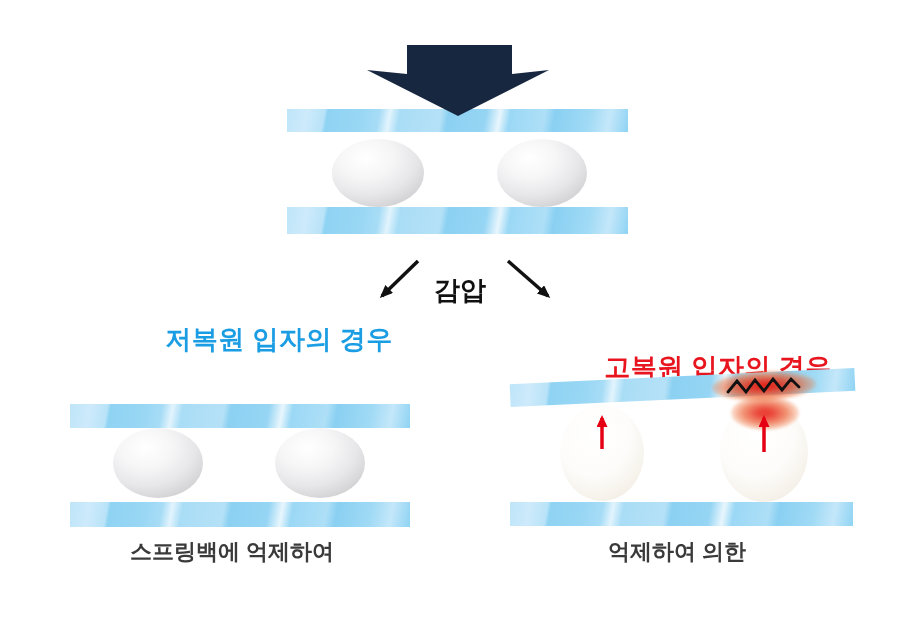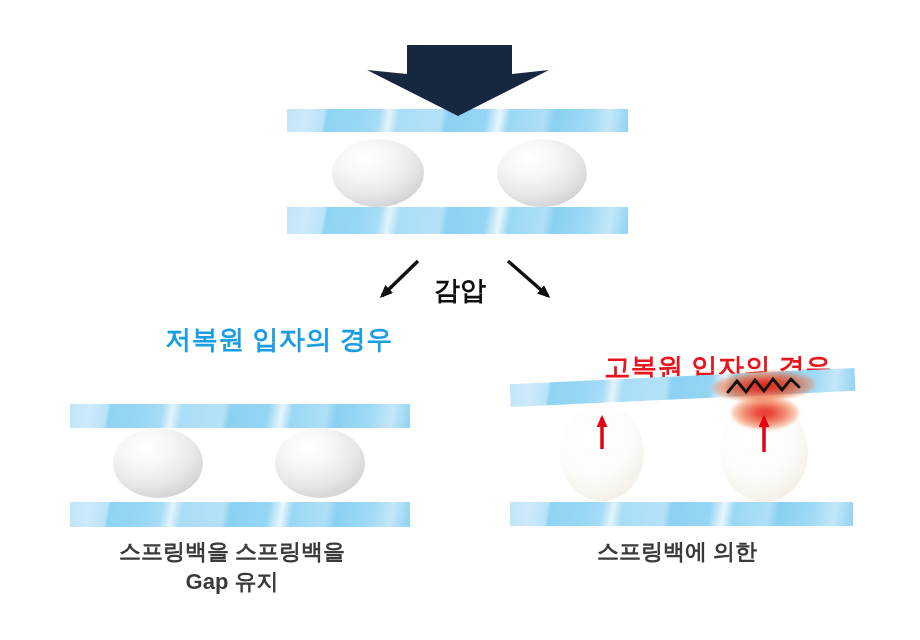--- a/index.html
+++ b/index.html
@@ -59,35 +59,34 @@
   <div class="label pressure-label" style="left:407px;top:50px;width:105px;">압력</div>
 
   <div class="label case-title title-blue" style="left:123px;top:322px;width:312px;">저복원 입자의 경우</div>
 
   <div class="label decomp-label" style="left:415px;top:273px;width:90px;">감압</div>
   <div class="plate abs" style="left:70px;top:404px;width:340px;height:24px;"></div>
   <div class="plate abs" style="left:70px;top:502px;width:340px;height:25px;"></div>
   <div class="particle-grey" style="left:113px;top:428px;width:90px;height:70px;"></div>
   <div class="particle-grey" style="left:275px;top:428px;width:90px;height:70px;"></div>
   <div class="label caption" style="left:82px;top:537px;width:300px;">
-    <div>스프링백을 스프링백을</div>
-    <div>Gap 유지</div>
+    <div>스프링백에 억제하여</div>
   </div>
 
   <div class="label case-title title-red" style="left:562px;top:322px;width:312px;margin-top:28px;">고복원 입자의 경우</div>
   <div class="plate abs" style="left:510px;top:376px;width:345px;height:23px;transform:rotate(-2.7deg);"></div>
   <div class="plate abs" style="left:510px;top:502px;width:343px;height:24px;"></div>
 
   <div class="glow" style="left:712px;top:371px;width:104px;height:30px;transform:rotate(-2.5deg);"></div>
   <div class="particle-egg" style="left:560px;top:405px;width:84px;height:96px;"></div>
   <div class="particle-egg" style="left:720px;top:402px;width:88px;height:100px;"></div>
 
   <div class="glow" style="left:731px;top:396px;width:68px;height:34px;opacity:0.9;"></div>
   <div class="label caption" style="left:527px;top:537px;width:300px;">
-    <div>스프링백에 의한</div>
+    <div>억제하여 의한</div>
   </div>
 
   <svg class="overlay" width="920" height="640" viewBox="0 0 920 640">
     <defs>
       <marker id="ah-black" markerUnits="userSpaceOnUse" markerWidth="16" markerHeight="14" refX="10" refY="5.5" orient="auto">
         <path d="M0,0 L13,5.5 L0,11 Z" fill="#111111"></path>
       </marker>
       <marker id="ah-red" markerUnits="userSpaceOnUse" markerWidth="15" markerHeight="13" refX="9" refY="5.5" orient="auto">
         <path d="M0,0 L12,5.5 L0,11 Z" fill="#e60013"></path>
       </marker>

